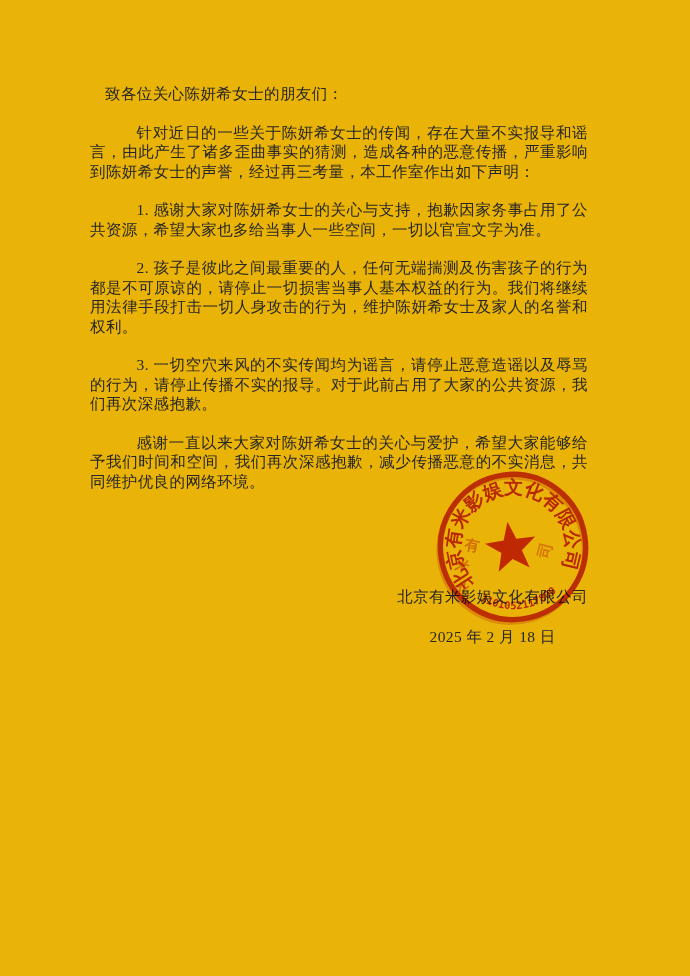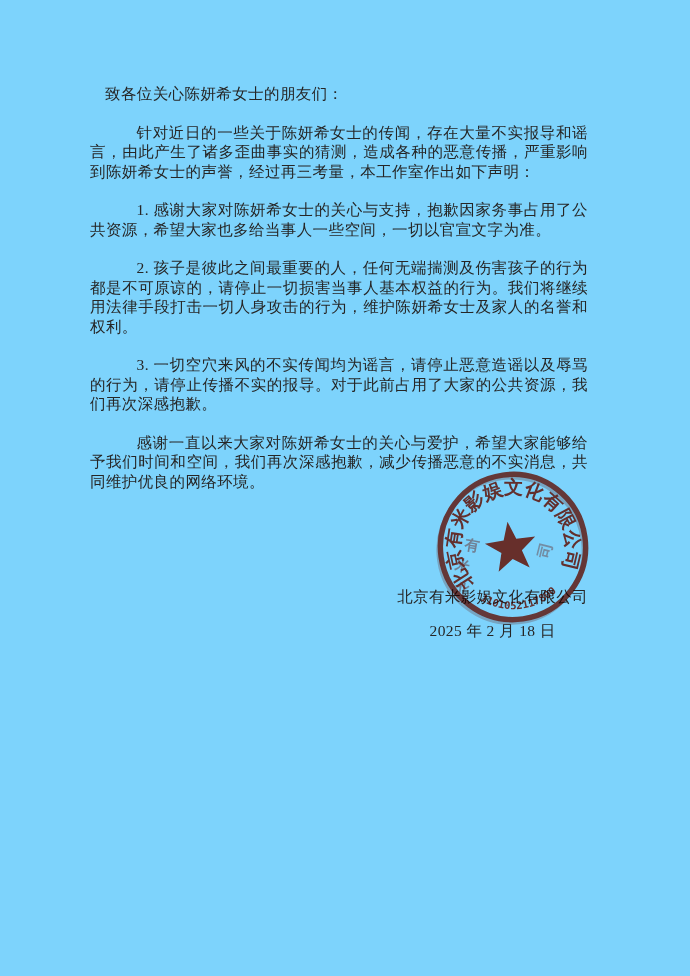--- a/index.html
+++ b/index.html
@@ -5,21 +5,21 @@
   html, body { margin: 0; padding: 0; }
   body {
     width: 690px; height: 976px;
     background: #fdfdfd;
     font-family: "Liberation Serif", "DejaVu Serif", serif;
     position: relative;
     overflow: hidden;
   }
   .page {
     position: absolute; inset: 0;
-    background: #7dd3fc;
+    background: #eab308;
   }
   .content {
     position: absolute;
     left: 90px; top: 84px;
     width: 498px;
     color: #262626;
     font-size: 15.5px;
     line-height: 19.5px;
     letter-spacing: 0.4px;
     text-align: justify;
@@ -34,21 +34,21 @@
     text-indent: 3em;
   }
   .para:last-of-type { margin-bottom: 0; }
   .signature {
     margin-top: 96px;
     width: fit-content;
     margin-left: auto;
     text-align: center;
   }
   .signature .company { line-height: 20px; }
-  .signature .date { margin-top: 14px; line-height: 20px; }
+  .signature .date { margin-top: 20px; line-height: 20px; }
   .seal {
     position: absolute;
     left: 434px; top: 468px;
     width: 158px; height: 158px;
     transform: rotate(-8deg);
     mix-blend-mode: multiply;
     opacity: 0.93;
     pointer-events: none;
   }
   .seal svg { display: block; width: 158px; height: 158px; }

